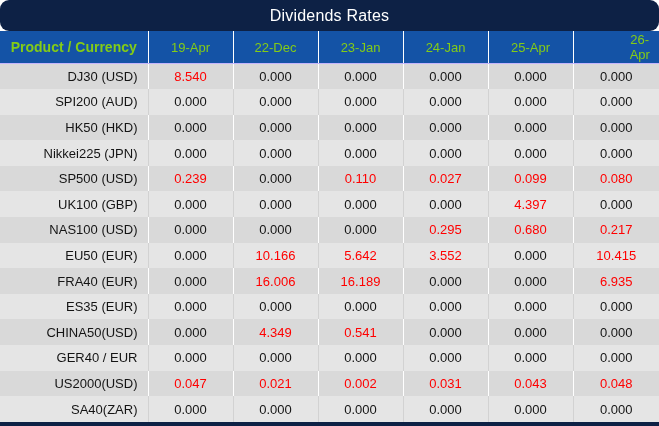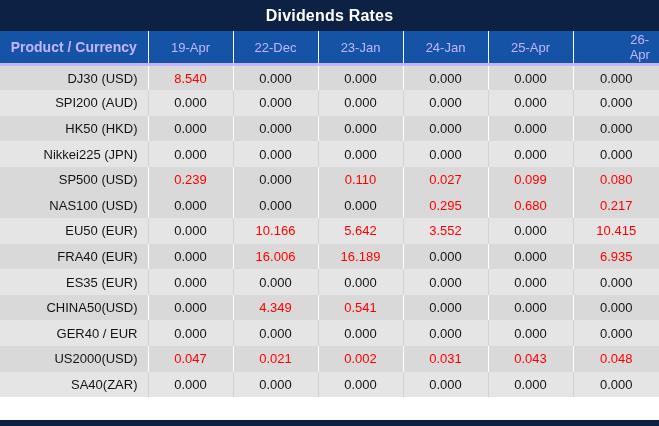--- a/index.html
+++ b/index.html
@@ -1,20 +1,20 @@
 <!DOCTYPE html>
 <html><head>
 <meta charset="utf-8">
 <style>
   html,body{margin:0;padding:0;background:#ffffff;}
   body{font-family:"Liberation Sans","DejaVu Sans",sans-serif;}
   .wrap{width:659px;height:426px;display:flex;flex-direction:column;overflow:hidden;background:#ffffff;}
-  .title-bar{height:31px;flex:0 0 31px;background:#0d2145;color:#ffffff;display:flex;align-items:center;justify-content:center;font-weight:bold;font-size:16px;letter-spacing:0.2px;}
+  .title-bar{height:31px;flex:0 0 31px;background:#0d2145;color:#ffffff;display:flex;align-items:center;justify-content:center;font-weight:normal;font-size:16px;letter-spacing:0.2px;border-radius:9px;}
   table{border-collapse:collapse;table-layout:fixed;width:659px;flex:0 0 auto;}
-  thead th{background:#1453a6;color:#c4b5fd;height:29px;font-size:13px;font-weight:normal;border-right:1px solid #ffffff;border-bottom:3px solid #c4b5fd;text-align:center;vertical-align:middle;}
+  thead th{background:#1453a6;color:#84cc16;height:29px;font-size:13px;font-weight:normal;border-right:1px solid #ffffff;border-bottom:1px solid #c4b5fd;text-align:center;vertical-align:middle;}
   thead th.prodcol{font-weight:bold;font-size:14px;}
   thead th:last-child{border-right:none;padding-left:48px;}
   tbody tr{height:25.6px;}
   tbody td{font-size:13px;color:#141414;vertical-align:middle;padding:0;}
   td.prod{text-align:right;padding-right:10px;}
   td.val{text-align:center;}
   td.red{color:#ff0000;margin-left:24px;}
   tr.gray{background:#d9d9d9;}
   tr.gray td{border-right:1px solid #ffffff;}
   tr.white{background:#e5e5e5;}
@@ -89,20 +89,29 @@
         </tr>
         <tr class="gray">
           <td class="prod">SP500 (USD)</td>
           <td class="val red">0.239</td>
           <td class="val">0.000</td>
           <td class="val red">0.110</td>
           <td class="val red">0.027</td>
           <td class="val red">0.099</td>
           <td class="val red">0.080</td>
         </tr>
+        <tr class="white">
+          <td class="prod">UK100 (GBP)</td>
+          <td class="val">0.000</td>
+          <td class="val">0.000</td>
+          <td class="val">0.000</td>
+          <td class="val">0.000</td>
+          <td class="val red">4.397</td>
+          <td class="val">0.000</td>
+        </tr>
         <tr class="gray">
           <td class="prod">NAS100 (USD)</td>
           <td class="val">0.000</td>
           <td class="val">0.000</td>
           <td class="val">0.000</td>
           <td class="val red">0.295</td>
           <td class="val red">0.680</td>
           <td class="val red">0.217</td>
         </tr>
         <tr class="white">

